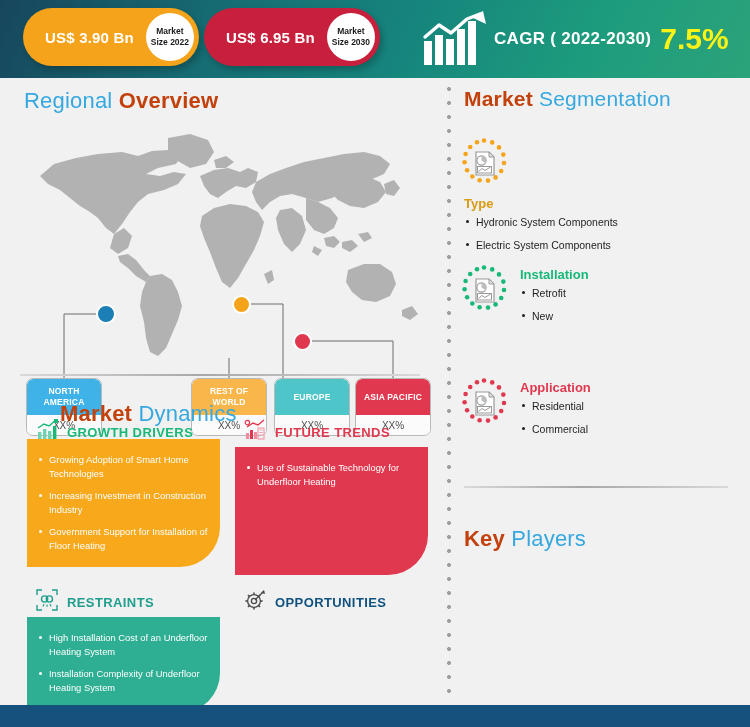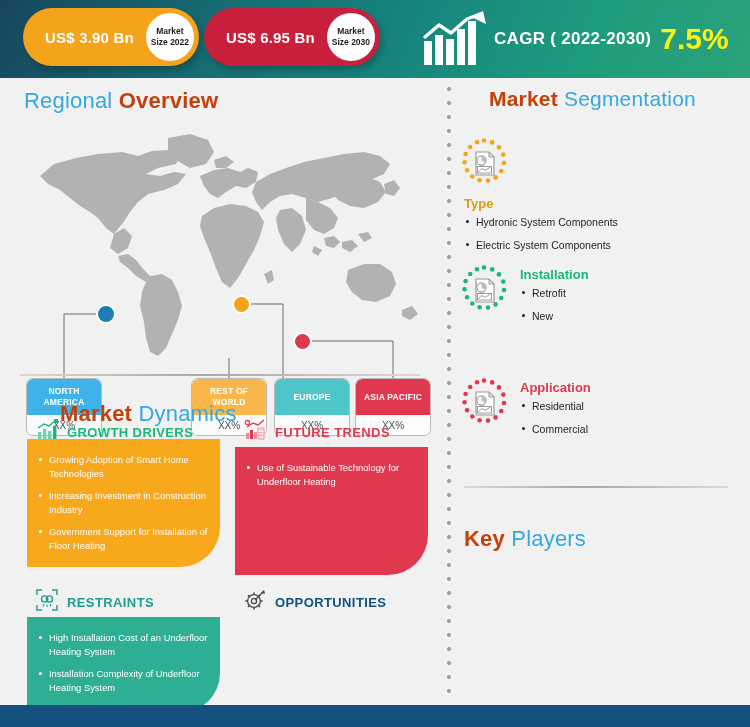--- a/index.html
+++ b/index.html
@@ -60,21 +60,21 @@
     background-size:6px 14px;background-repeat:repeat-y;
   }
 
   h2.sect{
     margin:0;font-size:22px;font-weight:normal;color:#35a8e0;letter-spacing:.2px;
   }
   h2.sect b{font-weight:bold;color:#c2410c;}
 
   #regional-overview-title{position:absolute;left:24px;top:10px;}
   #market-dynamics-title{position:absolute;left:60px;top:26px;text-align:center;}
-  #market-segmentation-title{position:absolute;left:24px;top:9px;font-size:21px;margin-left:25px;}
+  #market-segmentation-title{position:absolute;left:24px;top:9px;font-size:21px;}
   #key-players-title{position:absolute;left:24px;top:8px;}
 
   
   .map-area{position:absolute;left:0;top:46px;width:440px;height:290px;}
   .map-svg{position:absolute;left:18px;top:0;}
   .marker{position:absolute;border-radius:50%;border:2.5px solid #ffffff;box-sizing:border-box;}
   #marker-north-america{left:96px;top:180px;width:20px;height:20px;background:#1b7fb5;}
   #marker-rest-of-world{left:232px;top:171px;width:19px;height:19px;background:#f5a31a;}
   #marker-asia-pacific{left:293px;top:208px;width:19px;height:19px;background:#e0394f;}
 

